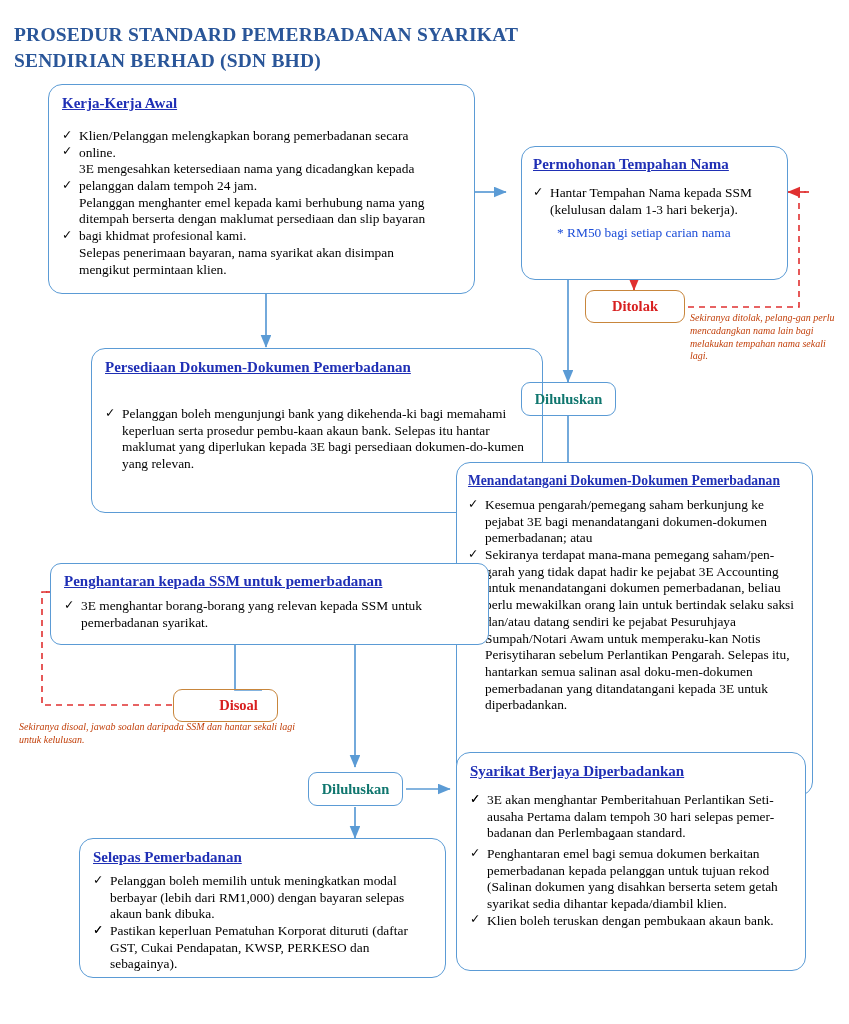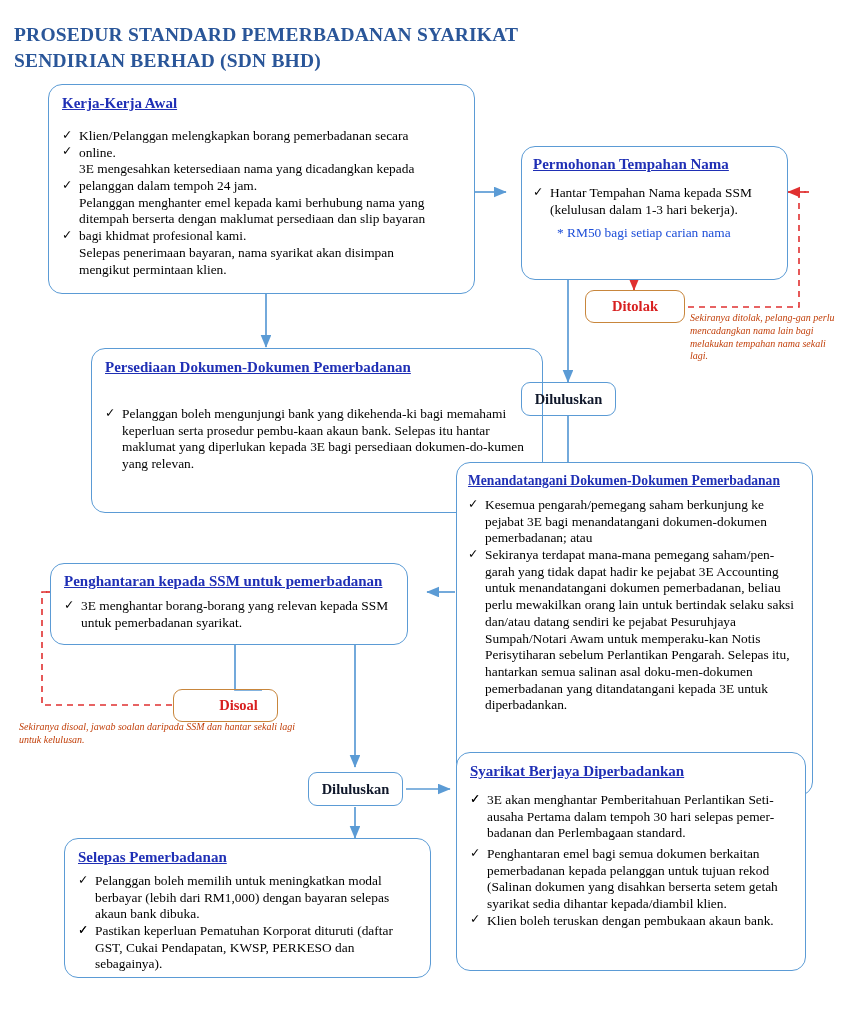--- a/index.html
+++ b/index.html
@@ -93,21 +93,21 @@
     font-weight: bold;
     font-size: 14.5px;
     font-family: "Liberation Serif", serif;
   }
   .chip.reject {
     border: 1.6px solid #c8863c;
     color: #d81f1f;
   }
   .chip.approve {
     border: 1.6px solid #5b9bd5;
-    color: #0f172a;
+    color: #0f766e;
     justify-content: center;
   }
   .note {
     position: absolute;
     color: #c2410c;
     font-style: italic;
     font-size: 10px;
     line-height: 1.28;
     font-family: "Liberation Serif", serif;
   }
@@ -212,21 +212,21 @@
   <div class="box" style="left:456px; top:462px; width:357px; height:334px;">
     <div class="inner" style="padding:8px 10px 8px 11px;">
       <div class="box-title" style="font-size:13.6px;">Menandatangani Dokumen-Dokumen Pemerbadanan</div>
       <ul class="checks" style="margin-top:4px;">
         <li><span class="tick">✓</span><span>Kesemua pengarah/pemegang saham berkunjung ke pejabat 3E bagi menandatangani dokumen-dokumen pemerbadanan; atau</span></li>
         <li><span class="tick">✓</span><span>Sekiranya terdapat mana-mana pemegang saham/pen-garah yang tidak dapat hadir ke pejabat 3E Accounting untuk menandatangani dokumen pemerbadanan, beliau perlu mewakilkan orang lain untuk bertindak selaku saksi dan/atau datang sendiri ke pejabat Pesuruhjaya Sumpah/Notari Awam untuk memperaku-kan Notis Perisytiharan sebelum Perlantikan Pengarah. Selepas itu, hantarkan semua salinan asal doku-men-dokumen pemerbadanan yang ditandatangani kepada 3E untuk diperbadankan.</span></li>
       </ul>
     </div>
   </div>
 
-  <div class="box" style="left:50px; top:563px; width:358px; height:82px;">
+  <div class="box" style="left:50px; top:563px; width:439px; height:82px;border-radius:11px;">
     <div class="inner" style="padding:8px 10px 8px 13px;">
       <div class="box-title">Penghantaran kepada SSM untuk pemerbadanan</div>
       <ul class="checks" style="margin-top:4px;">
         <li><span class="tick">✓</span><span>3E menghantar borang-borang yang relevan kepada SSM untuk pemerbadanan syarikat.</span></li>
       </ul>
     </div>
   </div>
 
   <div class="chip reject" style="left:173px; top:689px; width:105px; height:33px;padding-left:26px;">
     <span>Disoal</span>
@@ -243,21 +243,21 @@
       <div class="box-title">Syarikat Berjaya Diperbadankan</div>
       <ul class="checks" style="margin-top:8px;">
         <li><span class="tick">✓</span></li>
         <li><span class="tick">✓</span><span>3E akan menghantar Pemberitahuan Perlantikan Seti-ausaha Pertama dalam tempoh 30 hari selepas pemer-badanan dan Perlembagaan standard.</span></li>
         <li style="margin-top:4px;"><span class="tick">✓</span><span>Penghantaran emel bagi semua dokumen berkaitan pemerbadanan kepada pelanggan untuk tujuan rekod (Salinan dokumen yang disahkan berserta setem getah syarikat sedia dihantar kepada/diambil klien.</span></li>
         <li><span class="tick">✓</span><span>Klien boleh teruskan dengan pembukaan akaun bank.</span></li>
       </ul>
     </div>
   </div>
 
-  <div class="box" style="left:64px; top:838px; width:367px; height:140px;">
+  <div class="box" style="left:79px; top:838px; width:367px; height:140px;">
     <div class="inner" style="padding:9px 10px 8px 13px;">
       <div class="box-title">Selepas Pemerbadanan</div>
       <ul class="checks" style="margin-top:3px;">
         <li><span class="tick">✓</span><span>Pelanggan boleh memilih untuk meningkatkan modal berbayar (lebih dari RM1,000) dengan bayaran selepas akaun bank dibuka.</span></li>
         <li><span class="tick">✓</span></li>
         <li><span class="tick">✓</span><span>Pastikan keperluan Pematuhan Korporat dituruti (daftar GST, Cukai Pendapatan, KWSP, PERKESO dan sebagainya).</span></li>
       </ul>
     </div>
   </div>
 

